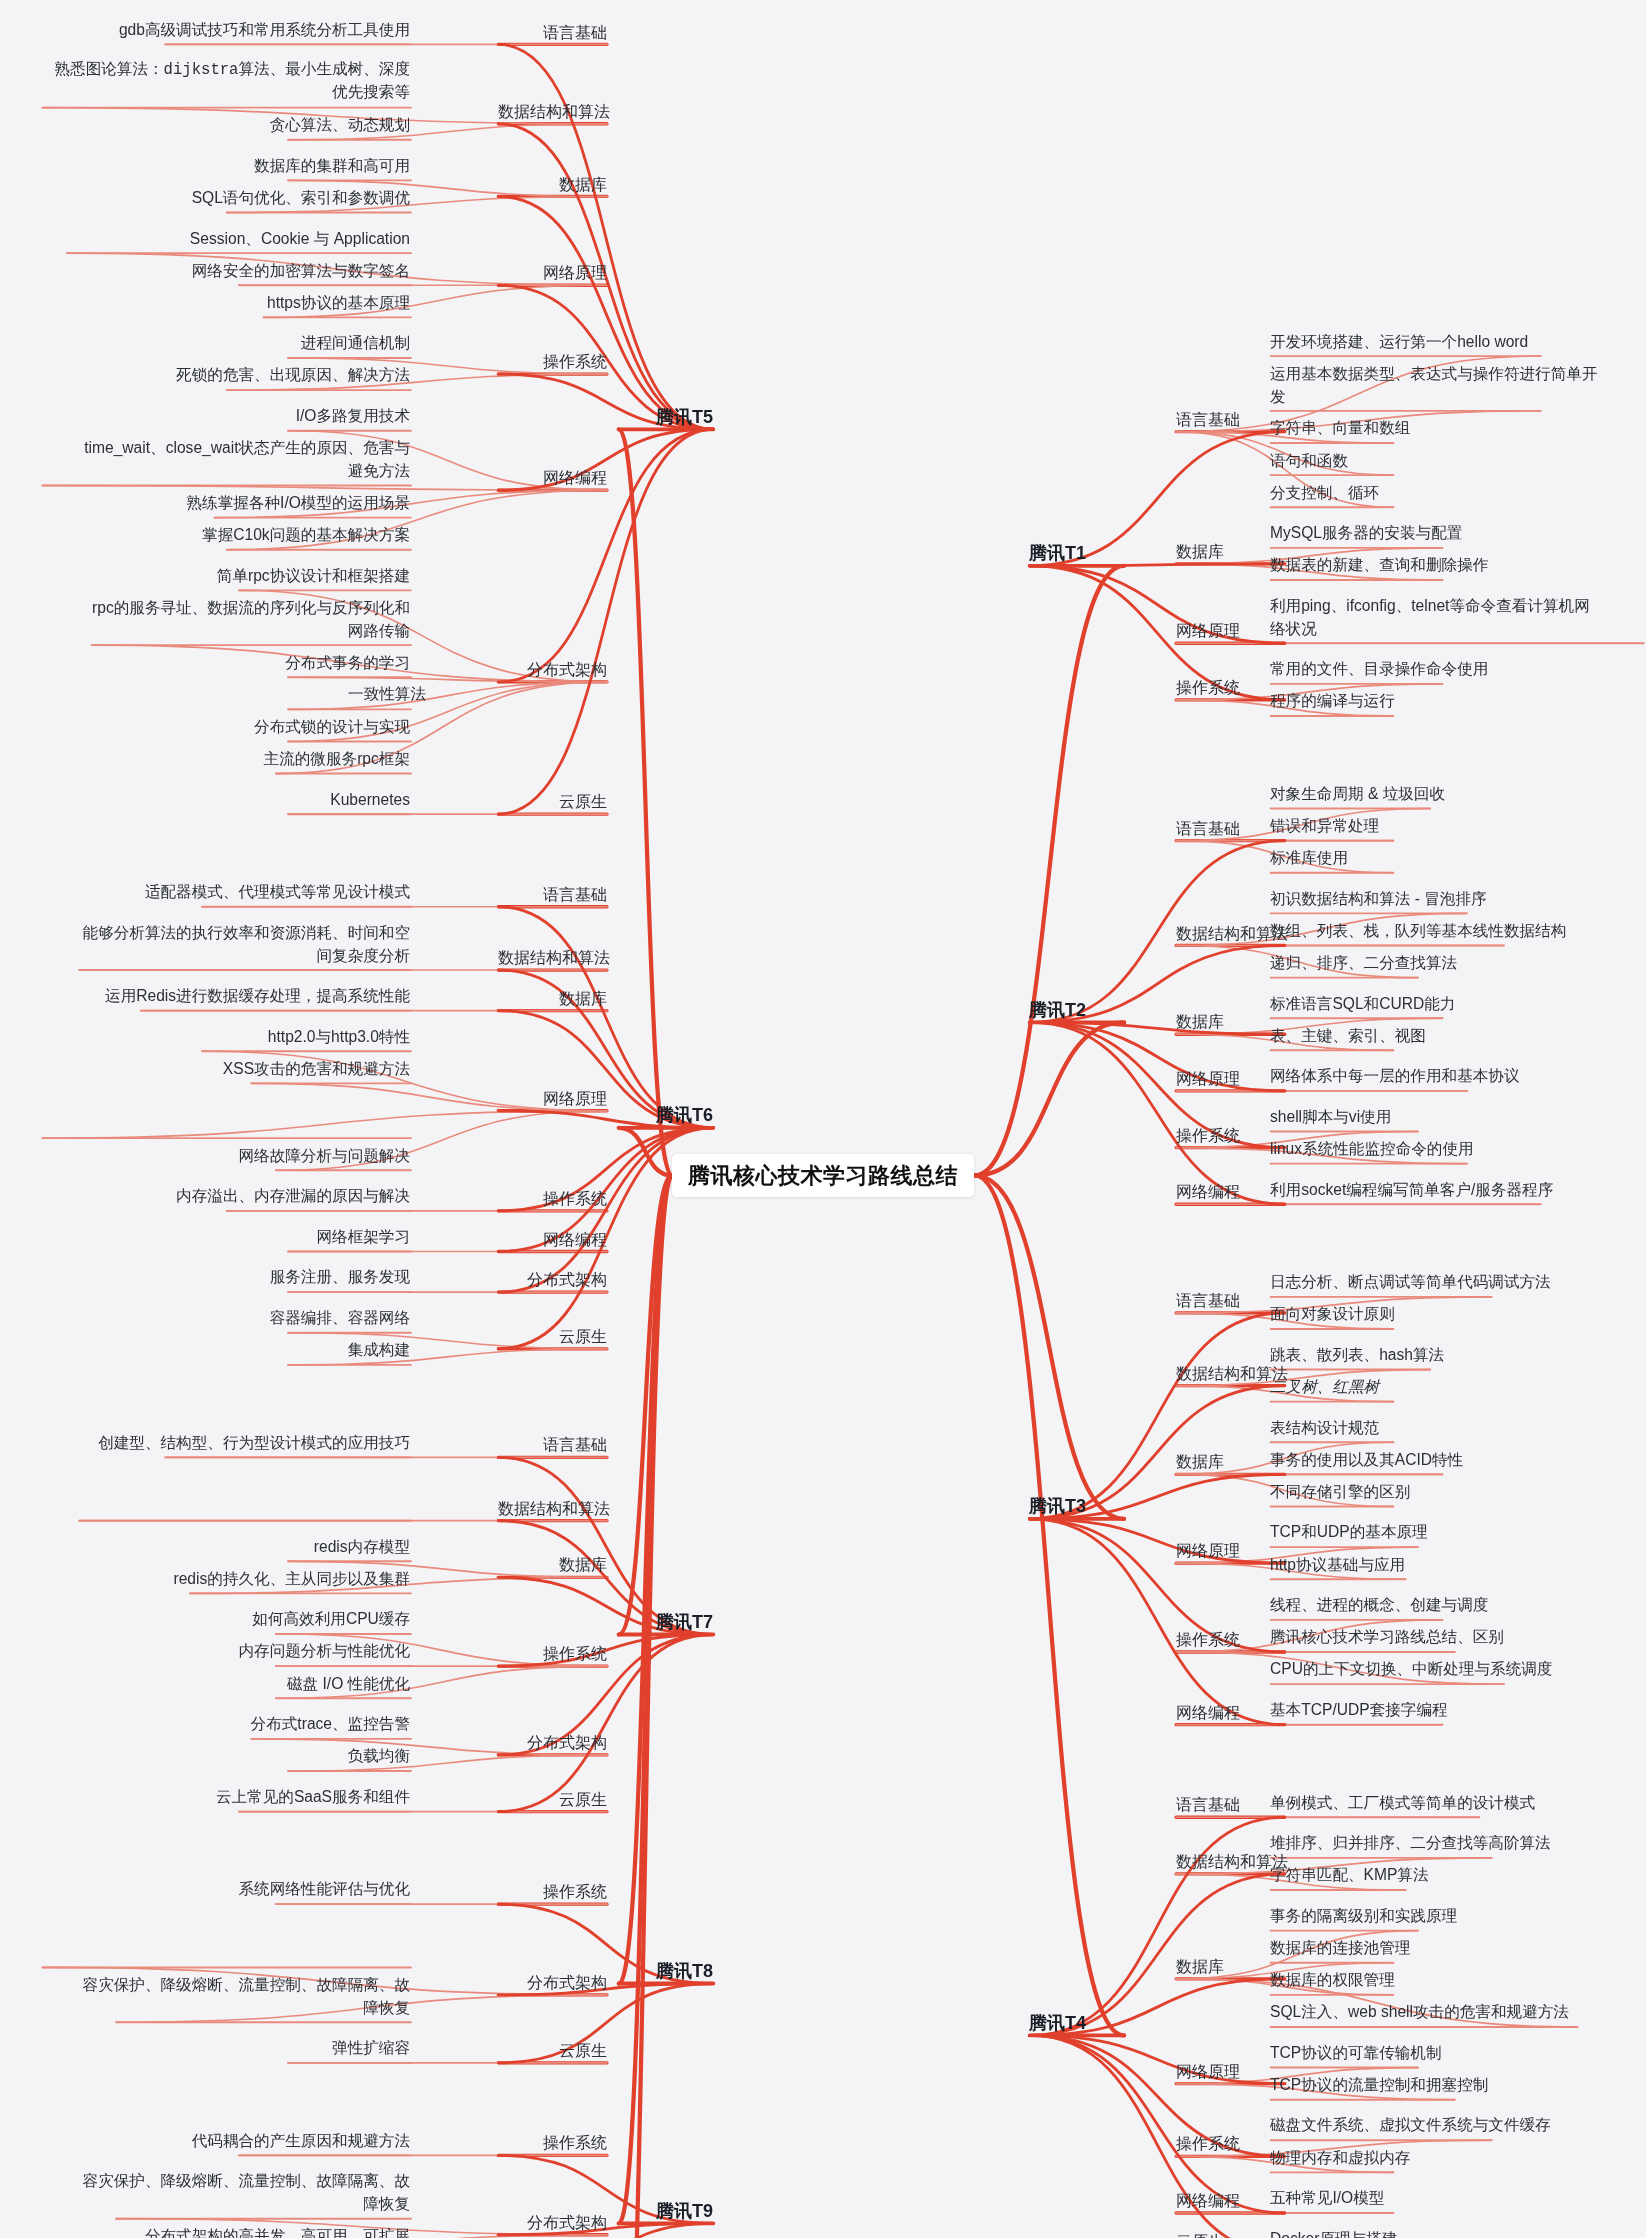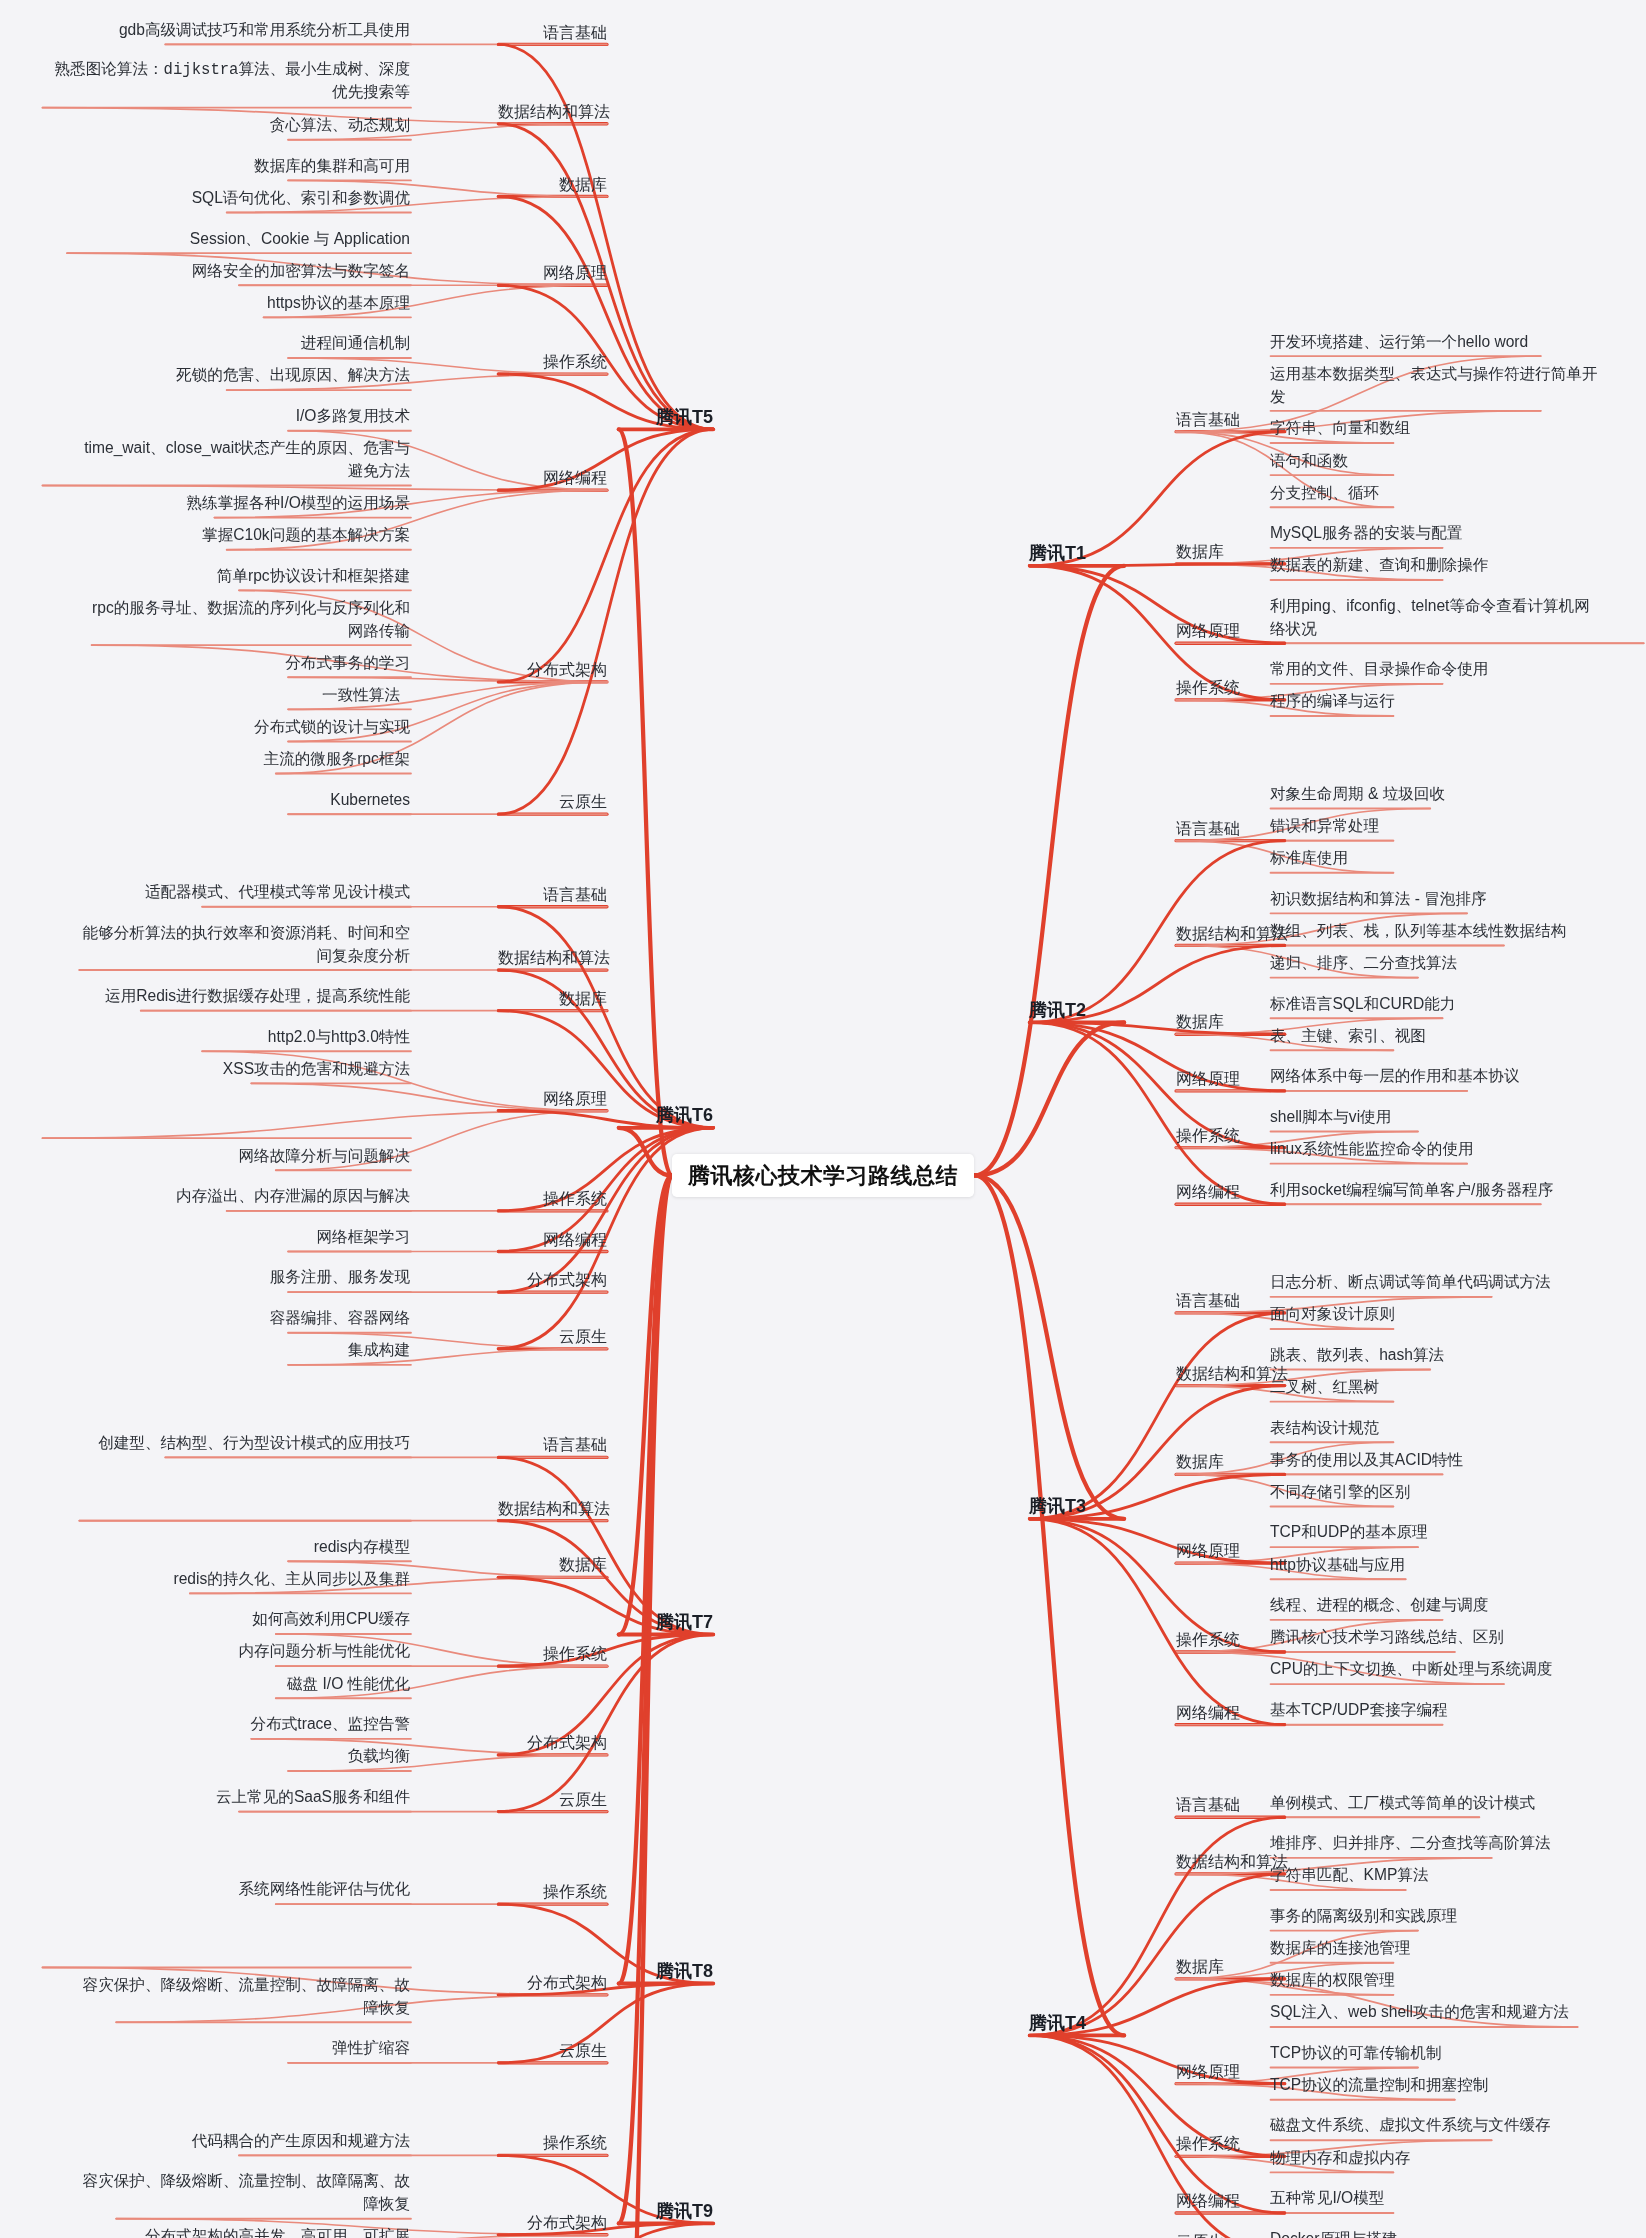--- a/index.html
+++ b/index.html
@@ -389,21 +389,21 @@
     <div class="leaf r" style="width: 368px; top: 405px; left: 42px;">I/O多路复用技术</div>
     <div class="leaf r" style="width: 368px; top: 437px; left: 42px;">time_wait、close_wait状态产生的原因、危害与
 避免方法</div>
     <div class="leaf r" style="width: 368px; top: 492px; left: 42px;">熟练掌握各种I/O模型的运用场景</div>
     <div class="leaf r" style="width: 368px; top: 524px; left: 42px;">掌握C10k问题的基本解决方案</div>
     <div class="cat r" style="width: 109px; top: 468px; left: 498px;">网络编程</div>
     <div class="leaf r" style="width: 368px; top: 565px; left: 42px;">简单rpc协议设计和框架搭建</div>
     <div class="leaf r" style="width: 368px; top: 597px; left: 42px;">rpc的服务寻址、数据流的序列化与反序列化和
 网路传输</div>
     <div class="leaf r" style="width: 368px; top: 652px; left: 42px;">分布式事务的学习</div>
-    <div class="leaf r" style="width: 368px; top: 684px; left: 32px;">一致性算法</div>
+    <div class="leaf r" style="width: 368px; top: 684px; left: 58px; font-family: Liberation Mono, monospace;">一致性算法</div>
     <div class="leaf r" style="width: 368px; top: 716px; left: 42px;">分布式锁的设计与实现</div>
     <div class="leaf r" style="width: 368px; top: 748px; left: 42px;">主流的微服务rpc框架</div>
     <div class="cat r" style="width: 109px; top: 660px; left: 498px;">分布式架构</div>
     <div class="leaf r" style="width: 368px; top: 789px; left: 42px;">Kubernetes</div>
     <div class="cat r" style="width: 109px; top: 792px; left: 498px;">云原生</div>
     <div class="tier r" style="width: 94px; top: 405px; left: 619px;">腾讯T5</div>
     <div class="leaf r" style="width: 368px; top: 881px; left: 42px;">适配器模式、代理模式等常见设计模式</div>
     <div class="cat r" style="width: 109px; top: 885px; left: 498px;">语言基础</div>
     <div class="leaf r" style="width: 368px; top: 922px; left: 42px;">能够分析算法的执行效率和资源消耗、时间和空
 间复杂度分析</div>
@@ -488,21 +488,21 @@
     <div class="leaf l" style="width: 373px; top: 1106px; left: 1270px;">shell脚本与vi使用</div>
     <div class="leaf l" style="width: 373px; top: 1138px; left: 1270px;">linux系统性能监控命令的使用</div>
     <div class="cat l" style="width: 109px; top: 1126px; left: 1176px;">操作系统</div>
     <div class="leaf l" style="width: 373px; top: 1179px; left: 1270px;">利用socket编程编写简单客户/服务器程序</div>
     <div class="cat l" style="width: 109px; top: 1182px; left: 1176px;">网络编程</div>
     <div class="tier l" style="width: 94px; top: 998px; left: 1029px;">腾讯T2</div>
     <div class="leaf l" style="width: 373px; top: 1271px; left: 1270px;">日志分析、断点调试等简单代码调试方法</div>
     <div class="leaf l" style="width: 373px; top: 1303px; left: 1270px;">面向对象设计原则</div>
     <div class="cat l" style="width: 109px; top: 1291px; left: 1176px;">语言基础</div>
     <div class="leaf l" style="width: 373px; top: 1344px; left: 1270px;">跳表、散列表、hash算法</div>
-    <div class="leaf l" style="width: 373px; top: 1376px; left: 1270px;">二叉树、红黑树</div>
+    <div class="leaf l" style="width: 373px; top: 1376px; left: 1270px; font-style: italic;">二叉树、红黑树</div>
     <div class="cat l" style="width: 109px; top: 1364px; left: 1176px;">数据结构和算法</div>
     <div class="leaf l" style="width: 373px; top: 1417px; left: 1270px;">表结构设计规范</div>
     <div class="leaf l" style="width: 373px; top: 1449px; left: 1270px;">事务的使用以及其ACID特性</div>
     <div class="leaf l" style="width: 373px; top: 1481px; left: 1270px;">不同存储引擎的区别</div>
     <div class="cat l" style="width: 109px; top: 1452px; left: 1176px;">数据库</div>
     <div class="leaf l" style="width: 373px; top: 1521px; left: 1270px;">TCP和UDP的基本原理</div>
     <div class="leaf l" style="width: 373px; top: 1554px; left: 1270px;">http协议基础与应用</div>
     <div class="cat l" style="width: 109px; top: 1541px; left: 1176px;">网络原理</div>
     <div class="leaf l" style="width: 373px; top: 1594px; left: 1270px;">线程、进程的概念、创建与调度</div>
     <div class="leaf l" style="width: 373px; top: 1626px; left: 1270px;">腾讯核心技术学习路线总结、区别</div>

